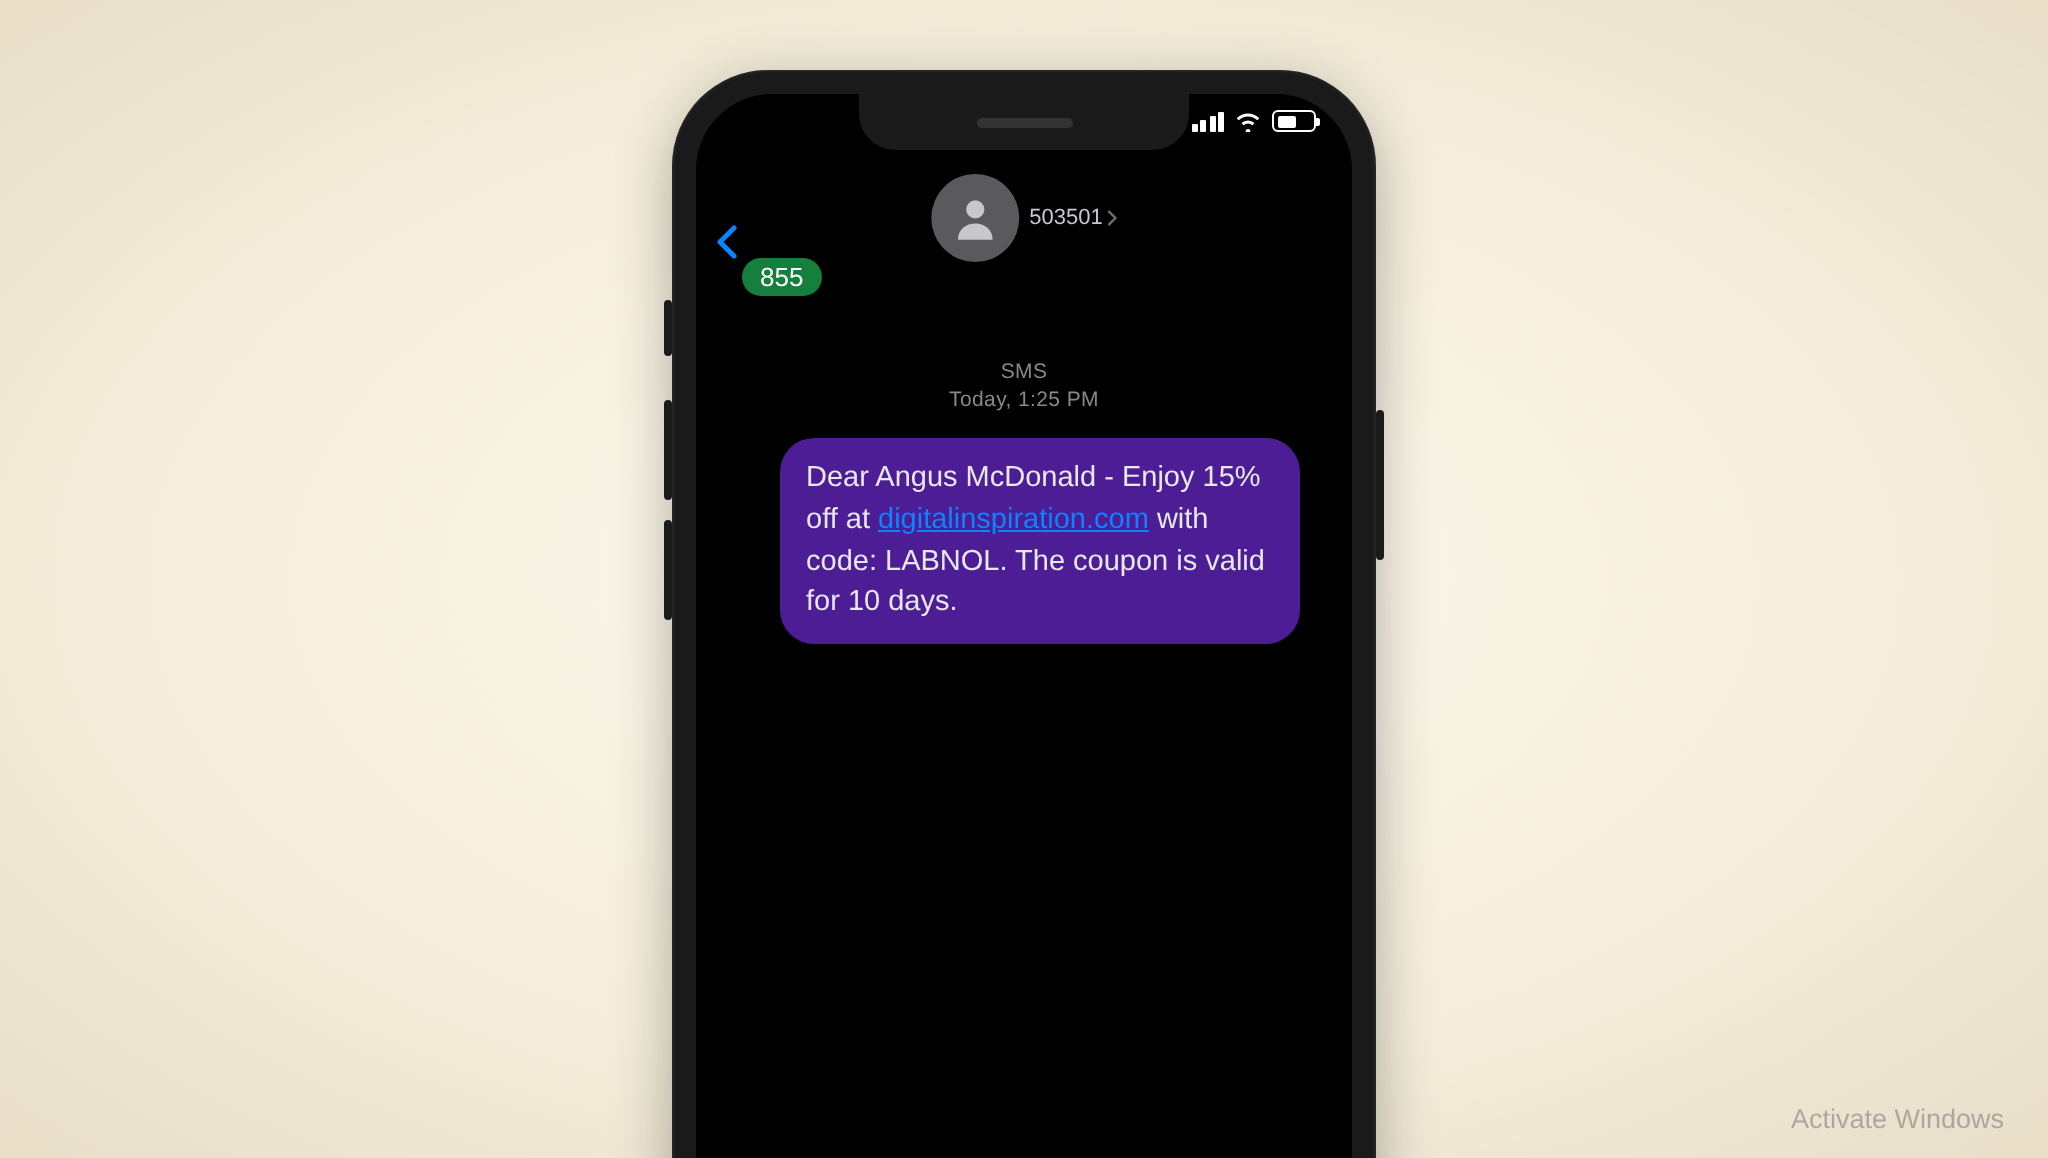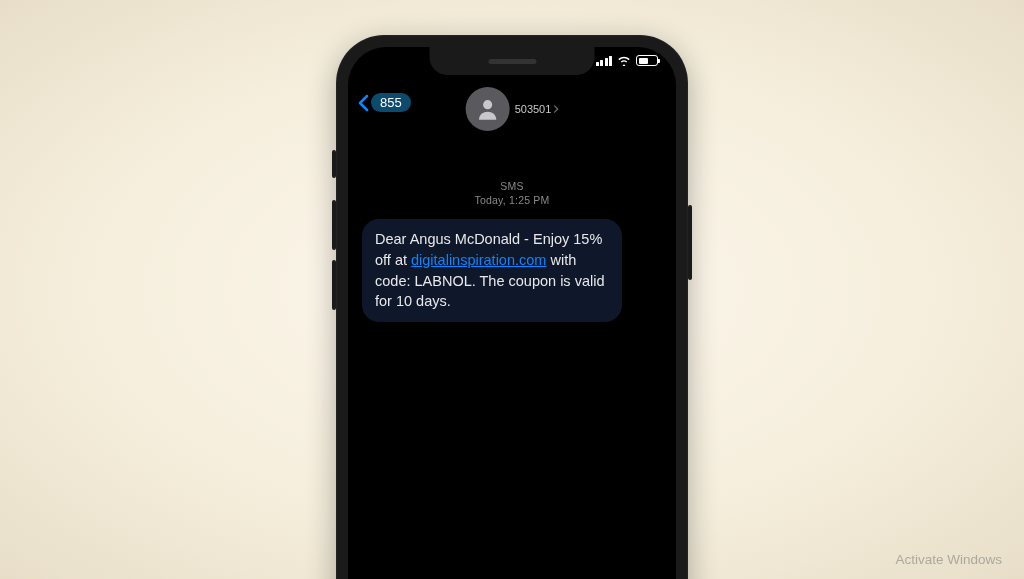--- a/index.html
+++ b/index.html
@@ -135,26 +135,27 @@
       position: absolute;
       left: 10px;
       top: 6px;
     }
     .chevron-left {
       width: 11px;
       height: 18px;
       stroke: #0a84ff;
     }
     .badge {
-      background: #0c4a6e;
+      background: #15803d;
       color: #fff;
       font-size: 13px;
       font-weight: 500;
       padding: 2px 9px;
       border-radius: 11px;
+      margin-top: 36px;
     }
     .contact-section {
       position: absolute;
       left: 50%;
       transform: translateX(-50%);
       top: 0;
       display: flex;
       align-items: center;
       gap: 5px;
     }
@@ -193,28 +194,29 @@
     .meta-line {
       font-size: 10.5px;
       color: #888;
       line-height: 1.35;
       letter-spacing: 0.2px;
     }
     .message-area {
       padding: 12px 14px;
     }
     .bubble {
-      background: #0f172a;
+      background: #4c1d95;
       border-radius: 17px;
       padding: 10px 13px;
       max-width: 260px;
       font-size: 14.5px;
       line-height: 1.42;
       color: #e8e8ea;
       position: relative;
+      margin-left: 28px;
     }
     .link {
       color: #0a84ff;
       text-decoration: underline;
     }
     .watermark {
       position: absolute;
       right: 22px;
       bottom: 12px;
       color: rgba(120,120,120,0.55);

